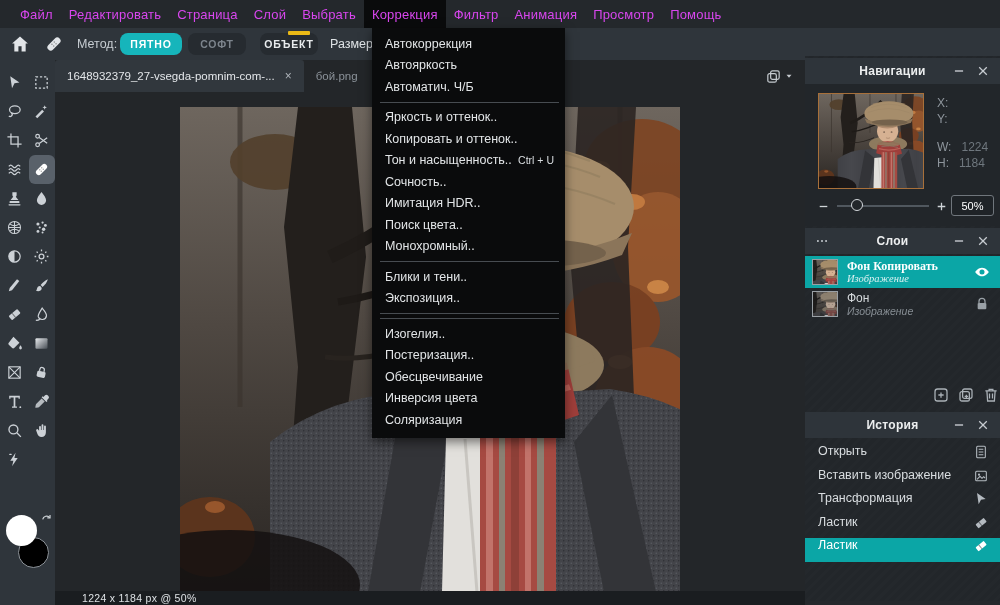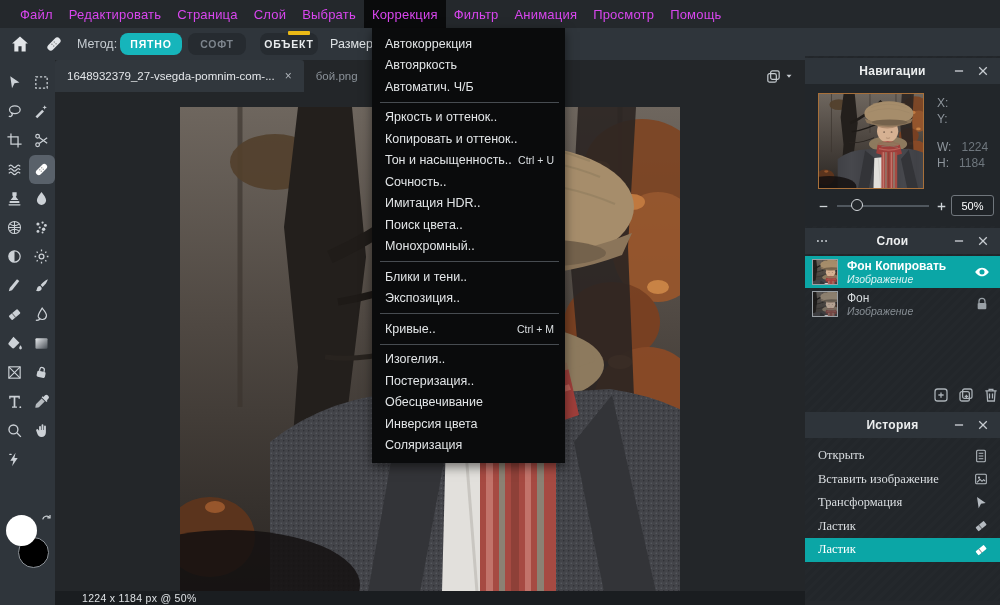--- a/index.html
+++ b/index.html
@@ -78,40 +78,40 @@
   #zoom-minus { left:12px; } #zoom-plus { left:130px; }
   #zoom-minus svg, #zoom-plus svg { width:100%; height:100%; }
   #zoom-track { position:absolute; left:32px; top:11px; width:92px; height:2px; background:#50575e; cursor:pointer; }
   #zoom-handle { position:absolute; left:14px; top:-6px; width:12px; height:12px; border-radius:50%; border:1.5px solid #d3d7db; background:#22262a; cursor:grab; }
   #zoom-value { position:absolute; left:146px; top:1px; width:43px; height:21px; border:1px solid #70767c; border-radius:3px; background:#1f2327; color:#ffffff; font-size:11px; display:flex; align-items:center; justify-content:center; cursor:text; }
 
   
   #layers-head { top:172px; }
   #layer-list { position:absolute; left:0; top:200px; width:195px; }
   .layer-row { position:relative; height:32px; display:flex; align-items:center; cursor:pointer; }
-  .layer-row.selected { background:#0ba6a6; }
+  .layer-row.selected { background:#0ba6a6;font-family:Liberation Serif, serif; }
   .layer-thumb { width:26px; height:26px; margin-left:7px; border:1px solid #9aa0a5; overflow:hidden; flex:none; }
   .layer-thumb svg { display:block; width:100%; height:100%; }
   .layer-row.dim .layer-thumb svg { filter:saturate(.55) brightness(.9); }
   .layer-meta { margin-left:9px; flex:1; overflow:hidden; }
   .layer-name { font-size:12px; font-weight:700; color:#ffffff; line-height:13px; white-space:nowrap; }
   .layer-type { font-size:10.5px; font-style:italic; color:#ffffff; opacity:.85; line-height:12px; }
   .layer-row:not(.selected) .layer-name { color:#d5d9dc; font-weight:400; }
   .layer-row:not(.selected) .layer-type { color:#868d93; opacity:1; }
   .layer-ctl { width:16px; height:16px; margin-right:10px; color:#ffffff; flex:none; cursor:pointer; }
   .layer-row:not(.selected) .layer-ctl { color:#9aa1a7; }
   .layer-ctl svg { width:100%; height:100%; }
   #layer-buttons { position:absolute; left:0; top:330px; width:195px; height:20px; }
   .lyr-btn { position:absolute; top:0; width:18px; height:18px; color:#aab1b7; cursor:pointer; }
   .lyr-btn svg { width:100%; height:100%; }
 
   
   #history-head { top:356px; }
   #history-list { position:absolute; left:0; top:388px; width:195px; }
-  .hist-row { position:relative; height:23.5px; display:flex; align-items:center; cursor:pointer;font-family:Liberation Serif, serif; }
+  .hist-row { position:relative; height:23.5px; display:flex; align-items:flex-start; cursor:pointer; }
   .hist-row.selected { background:#0ba6a6; }
   .hist-label { margin-left:13px; flex:1; font-size:12.5px; color:#d9dde0; }
   .hist-row.selected .hist-label { color:#ffffff; font-weight:500; }
   .hist-icon { width:16px; height:16px; margin-right:11px; color:#b4bac0; flex:none; }
   .hist-row.selected .hist-icon { color:#ffffff; }
   .hist-icon svg { width:100%; height:100%; }
 </style>
 </head>
 <body>
 
@@ -482,24 +482,20 @@
         <span>Монохромный..</span>
       </div>
       <div class="dd-sep"></div>
       <div class="dd-item">
         <span>Блики и тени..</span>
       </div>
       <div class="dd-item">
         <span>Экспозиция..</span>
       </div>
       <div class="dd-sep"></div>
-      <div class="dd-item">
-        <span>Кривые..</span>
-        <span class="dd-shortcut">Ctrl + M</span>
-      </div>
       <div class="dd-sep"></div>
       <div class="dd-item">
         <span>Изогелия..</span>
       </div>
       <div class="dd-item">
         <span>Постеризация..</span>
       </div>
       <div class="dd-item">
         <span>Обесцвечивание</span>
       </div>

